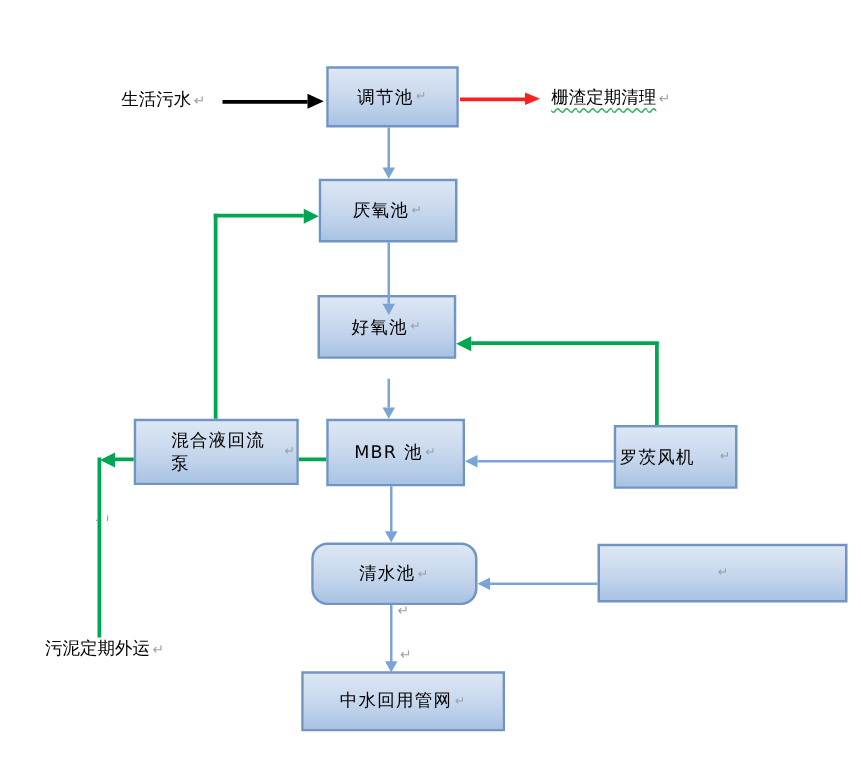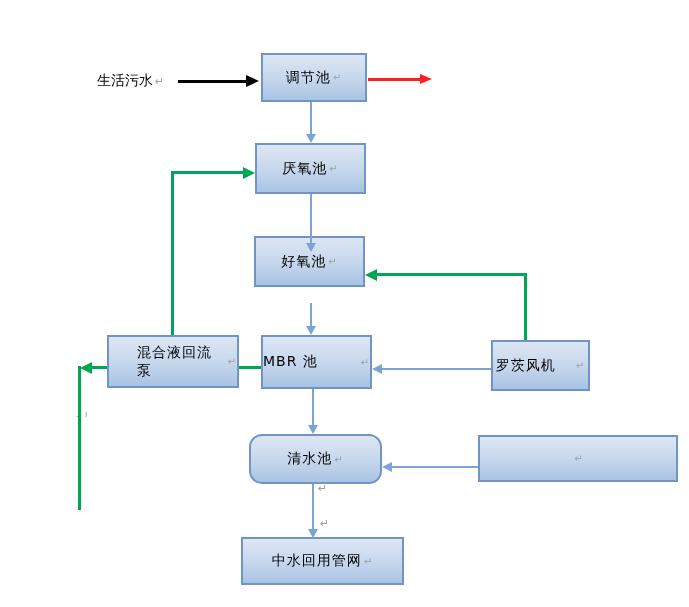--- a/index.html
+++ b/index.html
@@ -44,21 +44,23 @@
   .artifact{position:absolute;color:#8a8f94;font-size:8px;letter-spacing:2px;}
 </style>
 </head>
 <body>
 
 <div class="canvas">
 
 
   <div class="txt" style="left:97px;top:71px;"><span>生活污水</span><span class="pilcrow">↵</span></div>
 
+  <div class="txt" style="left:441px;top:69px;"><span class="wavy">栅渣定期清理</span><span class="pilcrow">↵</span></div>
 
+  <div class="txt" style="left:36px;top:510px;"><span>污泥定期外运</span><span class="pilcrow">↵</span></div>
 
   <div class="box" style="left:261px;top:53px;width:106px;height:49px;">
       <span>调节池</span>
       <span class="pilcrow">↵</span>
     </div>
 
   <div class="box" style="left:255px;top:143px;width:111px;height:51px;">
       <span>厌氧池</span>
       <span class="pilcrow">↵</span>
     </div>
@@ -66,21 +68,21 @@
   <div class="box" style="left:254px;top:236px;width:111px;height:51px;">
       <span>好氧池</span>
       <span class="pilcrow">↵</span>
     </div>
 
   <div class="box" style="left:107px;top:335px;width:132px;height:53px;padding-left:28px;">
       <span>混合液回流泵</span>
       <span class="pilcrow">↵</span>
     </div>
 
-  <div class="box" style="left:261px;top:335px;width:111px;height:54px;justify-content:space-between;">
+  <div class="box" style="left:261px;top:335px;width:111px;height:54px;">
       <span>MBR 池</span>
       <span class="pilcrow">↵</span>
     </div>
 
   <div class="box" style="left:491px;top:340px;width:99px;height:51px;gap:18px;">
       <span>罗茨风机</span>
       <span class="pilcrow">↵</span>
     </div>
 
   <div class="box" style="left:249px;top:434px;width:133px;height:50px;border-radius:13px;">

